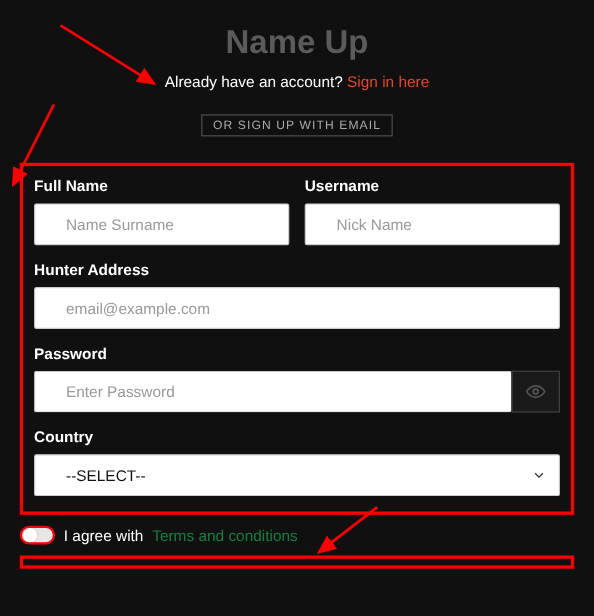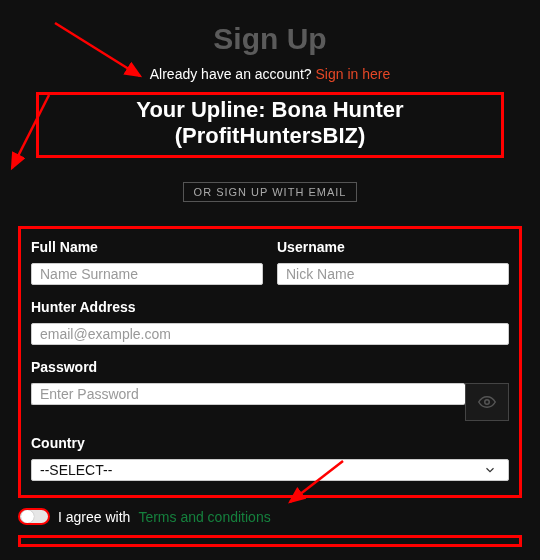--- a/index.html
+++ b/index.html
@@ -71,26 +71,26 @@
     flex: 1;
     margin-bottom: 14px;
   }
   .label {
     font-size: 14px;
     font-weight: 600;
     margin-bottom: 8px;
   }
   input.txt, .select {
     width: 100%;
-    height: 22px;
+    height: 38px;
     border: 1px solid #ccc;
     background: #fff;
     color: #111;
     font-size: 14px;
-    padding: 0 8px;
+    padding: 0 28px;
     border-radius: 2px;
     outline: none;
   }
   input.txt::placeholder { color: #999; }
   .pw-wrap {
     display: flex;
   }
   .pw-wrap input { flex: 1; border-right: none; }
   .pw-eye {
     width: 44px;
@@ -153,27 +153,26 @@
     position: absolute;
     pointer-events: none;
   }
   svg { display: block; }
 </style>
 </head>
 <body>
 
 <div class="container">
 
-  <div class="title">Sign Up</div>
+  <div class="title">Name Up</div>
 
   <div class="subtitle-row">
     <span>Already have an account? </span><a class="link">Sign in here</a>
   </div>
 
-  <div class="upline-box">Your Upline: Bona Hunter (ProfitHuntersBIZ)</div>
 
   <div class="divider-row">
     <div class="line"></div>
     <div class="text">OR SIGN UP WITH EMAIL</div>
     <div class="line"></div>
   </div>
 
   <div class="form-box">
     <div class="row">
       <div class="field">

